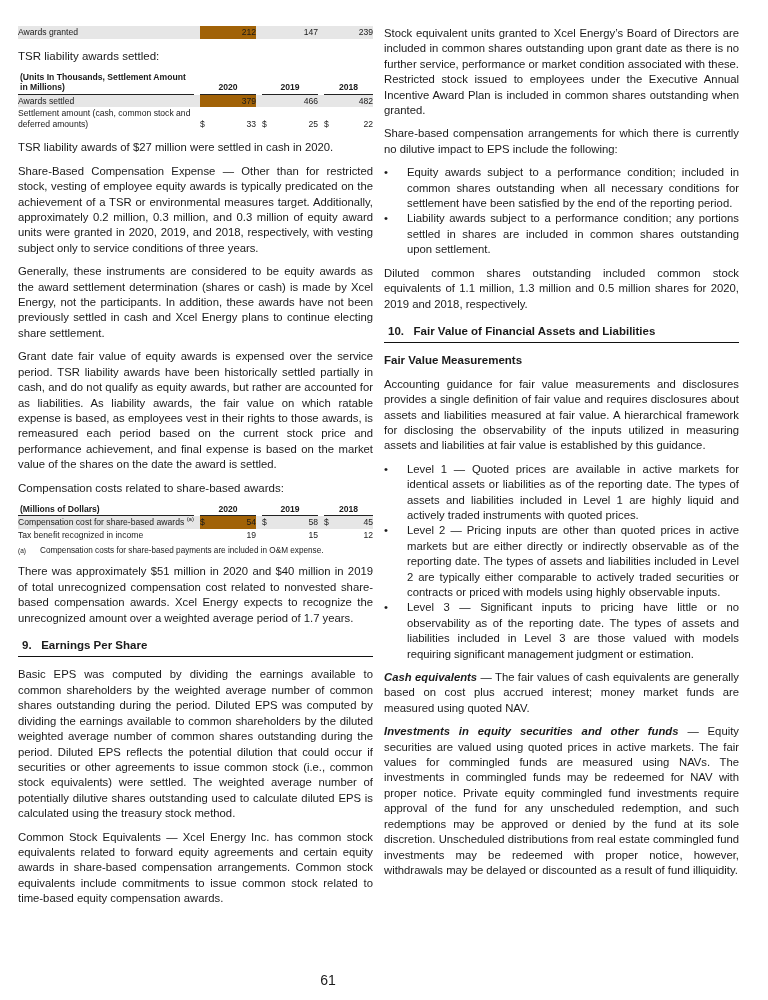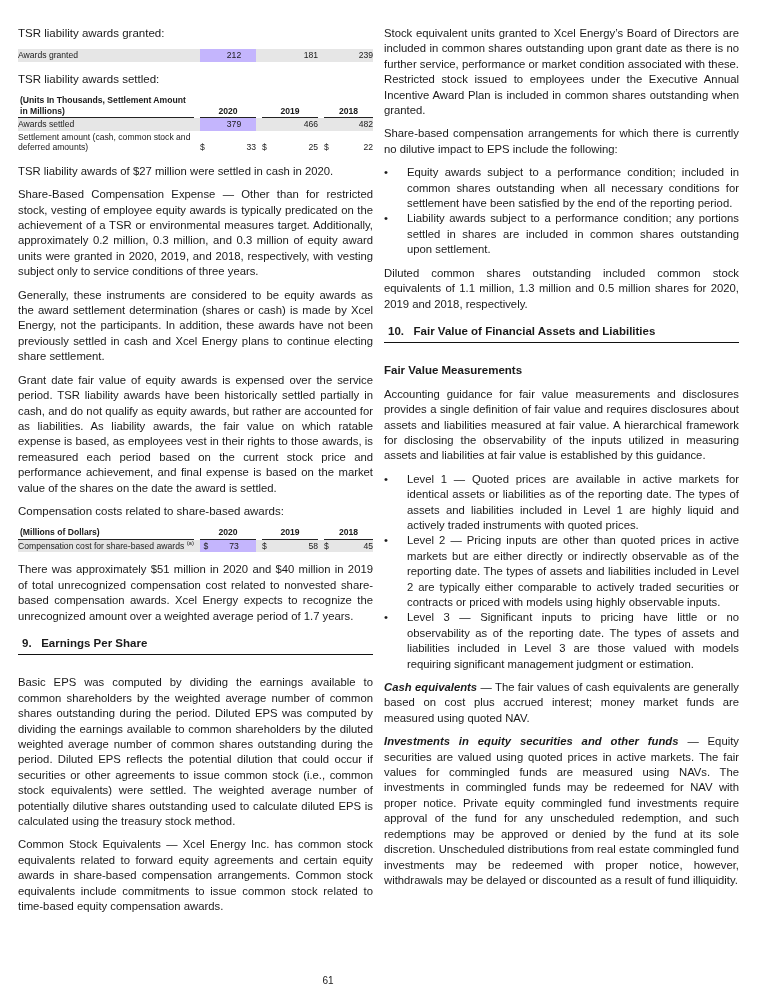--- a/index.html
+++ b/index.html
@@ -43,59 +43,58 @@
   table.fin th.yr { text-align: center; }
   table.fin th.gap, table.fin td.gap { border-bottom: none; width: 6px; padding: 0; }
   table.fin td {
     padding: 1px 0;
     vertical-align: bottom;
   }
   table.fin td.num { text-align: right; }
   table.fin td.dol { text-align: left; }
   table.fin tr.shade td { background: #e6e6e6; }
   table.fin tr.shade td.gap { background: #e6e6e6; }
-  table.fin tr.shade td.hl { background: #c4b5fd; text-align: center; }
+  table.fin tr.shade td.hl { background: #a16207; }
   sup { font-size: 6px; vertical-align: super; line-height: 0; }
 
   .footnote {
     font-size: 8.2px;
     line-height: 11px;
     margin: -6px 0 8px 0;
     display: flex;
   }
   .footnote .mk { width: 22px; font-size: 6.5px; vertical-align: top; }
 
   .section-h {
     font-weight: bold;
     font-size: 11.5px;
     border-bottom: 1.5px solid #111;
     padding: 0 0 3px 4px;
-    margin: 12px 0 20px 0;
+    margin: 12px 0 10px 0;
   }
   .sub-h { font-weight: bold; font-size: 11.5px; margin: 0 0 8px 0; }
 
   ul.bul { list-style: none; margin-bottom: 8px; }
   ul.bul li { display: flex; text-align: justify; }
   ul.bul li .dot { width: 23px; flex: 0 0 23px; }
   ul.bul li .txt { flex: 1; text-align: justify; }
 
   .pagenum {
     position: absolute;
     left: 0; width: 656px;
     top: 973px;
     text-align: center;
-    font-size: 10px;
+    font-size: 14px;
   }
 </style>
 </head>
 <body>
 
 <div class="col left">
 
-  <div class="lbl">TSR liability awards granted:</div>
 
   <table class="fin">
     <colgroup>
         <col style="width:176px">
         <col style="width:6px">
         <col style="width:12px">
         <col style="width:44px">
         <col style="width:6px">
         <col style="width:12px">
         <col style="width:44px">
@@ -104,21 +103,21 @@
         <col style="width:37px">
       </colgroup>
     <tbody>
     <tr class="shade">
       <td>Awards granted</td>
       <td class="gap"></td>
       <td class="hl"></td>
       <td class="num hl">212</td>
       <td class="gap"></td>
       <td></td>
-      <td class="num">181</td>
+      <td class="num">147</td>
       <td class="gap"></td>
       <td></td>
       <td class="num">239</td>
     </tr>
   </tbody>
     </table>
 
   <div class="lbl">TSR liability awards settled:</div>
 
   <table class="fin">
@@ -201,31 +200,47 @@
       <th class="yr" colspan="2">2020</th>
       <th class="gap"></th>
       <th class="yr" colspan="2">2019</th>
       <th class="gap"></th>
       <th class="yr" colspan="2">2018</th>
     </tr>
     <tr class="shade">
       <td><span>Compensation cost for share-based awards</span> <sup>(a)</sup></td>
       <td class="gap"></td>
       <td class="dol hl">$</td>
-      <td class="num hl">73</td>
+      <td class="num hl">54</td>
       <td class="gap"></td>
       <td class="dol">$</td>
       <td class="num">58</td>
       <td class="gap"></td>
       <td class="dol">$</td>
       <td class="num">45</td>
+    </tr>
+    <tr>
+      <td>Tax benefit recognized in income</td>
+      <td class="gap"></td>
+      <td></td>
+      <td class="num">19</td>
+      <td class="gap"></td>
+      <td></td>
+      <td class="num">15</td>
+      <td class="gap"></td>
+      <td></td>
+      <td class="num">12</td>
     </tr>
   </tbody>
     </table>
 
+  <div class="footnote">
+    <span class="mk">(a)</span>
+    <span>Compensation costs for share-based payments are included in O&amp;M expense.</span>
+  </div>
 
   <p>There was approximately $51 million in 2020 and $40 million in 2019 of total unrecognized compensation cost related to nonvested share-based compensation awards. Xcel Energy expects to recognize the unrecognized amount over a weighted average period of 1.7 years.</p>
 
   <div class="section-h" style="white-space:pre;">9.   Earnings Per Share</div>
 
   <p>Basic EPS was computed by dividing the earnings available to common shareholders by the weighted average number of common shares outstanding during the period. Diluted EPS was computed by dividing the earnings available to common shareholders by the diluted weighted average number of common shares outstanding during the period. Diluted EPS reflects the potential dilution that could occur if securities or other agreements to issue common stock (i.e., common stock equivalents) were settled. The weighted average number of potentially dilutive shares outstanding used to calculate diluted EPS is calculated using the treasury stock method.</p>
 
   <p><b class="run">Common Stock Equivalents</b><span> — Xcel Energy Inc. has common stock equivalents related to forward equity agreements and certain equity awards in share-based compensation arrangements. Common stock equivalents include commitments to issue common stock related to time-based equity compensation awards.</span></p>
 </div>
 

